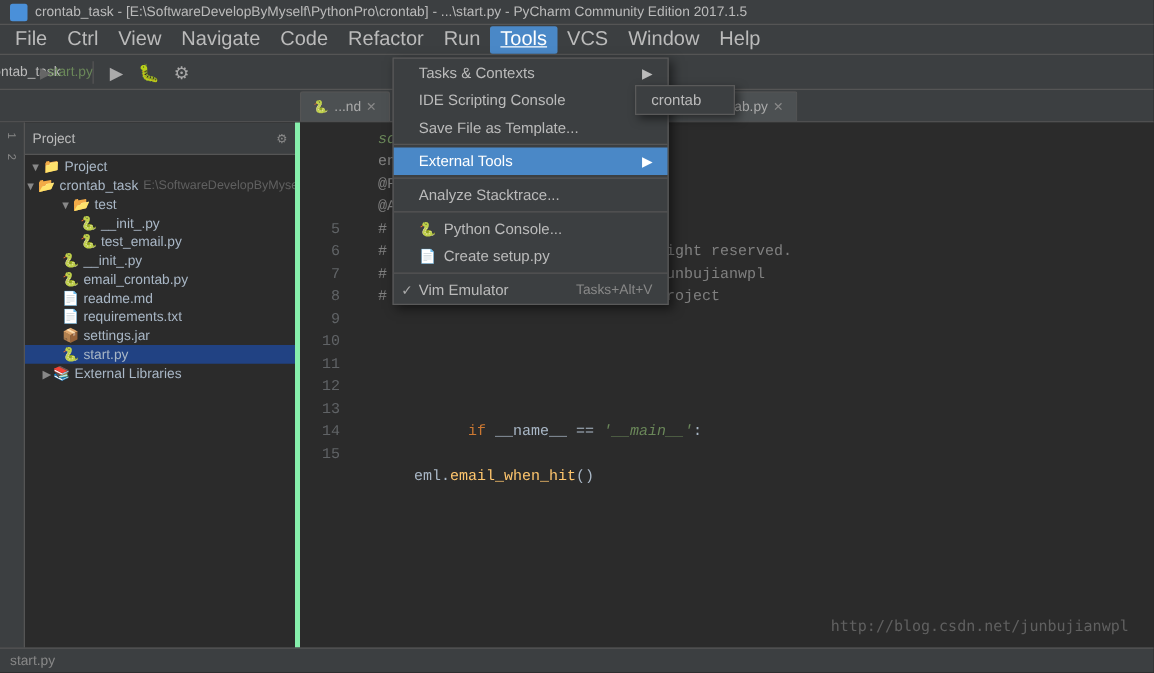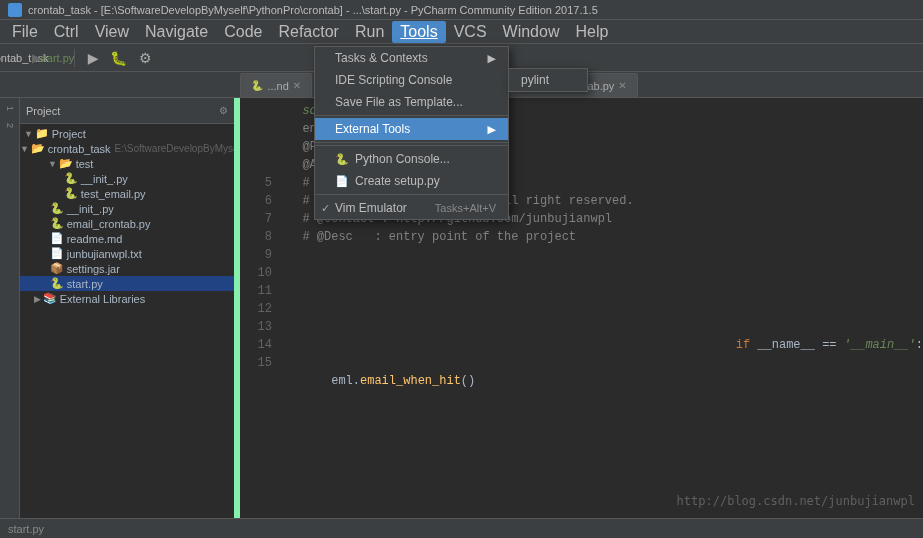--- a/index.html
+++ b/index.html
@@ -126,21 +126,21 @@
       cursor: pointer;
       writing-mode: vertical-rl;
       text-orientation: mixed;
       padding: 4px 2px;
     }
 
     
     #project-tree {
       width: 220px;
       background: #2b2b2b;
-      border-right: 6px solid #86efac;
+      border-right: 4px solid #86efac;
       overflow: hidden;
       flex-shrink: 0;
     }
     #project-header {
       background: #3c3f41;
       height: 26px;
       display: flex;
       align-items: center;
       padding: 0 6px;
       font-size: 11px;
@@ -200,21 +200,21 @@
     .str { color: #6a8759; font-style: italic; }
     .comment-line { color: #808080; }
     .var { color: #a9b7c6; }
     .fn { color: #ffc66d; }
 
     
     #tools-menu {
       position: absolute;
       top: 46px;
       left: 314px;
-      width: 195px;
+      width: 221px;
       background: #3c3f41;
       border: 1px solid #5a5a5a;
       box-shadow: 3px 3px 8px rgba(0,0,0,0.5);
       pointer-events: all;
       z-index: 200;
     }
     .menu-row {
       display: flex;
       align-items: center;
       padding: 4px 12px 4px 20px;
@@ -279,21 +279,21 @@
       background: #3c3f41;
       border-top: 1px solid #555;
       display: flex;
       align-items: center;
       padding: 0 8px;
       font-size: 11px;
       color: #888;
     }
     .blog-url {
       position: absolute;
-      right: 8px;
+      right: 20px;
       bottom: 28px;
       color: #606060;
       font-family: 'Consolas', monospace;
       font-size: 12px;
     }
   </style>
 </head>
 <body>
 
 <div id="title-bar">
@@ -406,21 +406,21 @@
         <span>email_crontab.py</span>
       </div>
       <div class="tree-item">
         <span class="indent" style="width:30px;"></span>
         <span class="file-icon md-icon">📄</span>
         <span>readme.md</span>
       </div>
       <div class="tree-item">
         <span class="indent" style="width:30px;"></span>
         <span class="file-icon">📄</span>
-        <span>junbujianwpl.txt</span>
+        <span>requirements.txt</span>
       </div>
       <div class="tree-item">
         <span class="indent" style="width:30px;"></span>
         <span class="file-icon jar-icon">📦</span>
         <span>settings.jar</span>
       </div>
       <div class="tree-item selected">
         <span class="indent" style="width:30px;"></span>
         <span class="file-icon py-icon">🐍</span>
         <span>start.py</span>
@@ -458,21 +458,21 @@
         <div class="code-line"><span class="comment-line">  encoding : utf-8</span></div>
         <div class="code-line"><span class="comment-line">  @File    : start.py</span></div>
         <div class="code-line"><span class="comment-line">  @Author  : AllenWoo</span></div>
         <div class="code-line"><span class="comment-line">  # @Date   : 2018/2/15 17:45</span></div>
         <div class="code-line"><span class="comment-line">  # @license : Copyright(C), all right reserved.</span></div>
         <div class="code-line"><span class="comment-line">  # @Contact : http://github.com/junbujianwpl</span></div>
         <div class="code-line"><span class="comment-line">  # @Desc   : entry point of the project</span></div>
         <div class="code-line">&nbsp;</div>
         <div class="code-line">&nbsp;</div>
         <div class="code-line">&nbsp;</div>
-        <div class="code-line" style="position:relative;text-align:right;">
+        <div class="code-line" style="position:relative;">
           
           <span class="kw2">  if</span><span class="var"> __name__ </span><span style="color:#a9b7c6;">==</span><span class="str"> '__main__'</span><span class="var">:</span>
         </div>
         <div class="code-line"><span class="var">      eml.</span><span class="fn">email_when_hit</span><span class="var">()</span></div>
         <div class="code-line">&nbsp;</div>
       </div>
     </div>
     <div class="blog-url">http://blog.csdn.net/junbujianwpl</div>
   </div>
 </div>
@@ -487,38 +487,41 @@
   </div>
   <div class="menu-row">
     <span>Save File as Template...</span>
   </div>
   <div class="menu-sep"></div>
   <div class="menu-row highlighted">
     <span>External Tools</span>
     <span class="arrow">▶</span>
   </div>
   <div class="menu-sep"></div>
+  <div class="menu-row">
+    <span>Analyze Stacktrace...</span>
+  </div>
   <div class="menu-sep"></div>
   <div class="menu-row">
     <span class="menu-row-icon" style="color:#4a90d9;">🐍</span>
     <span>Python Console...</span>
   </div>
   <div class="menu-row">
     <span class="menu-row-icon">📄</span>
     <span>Create setup.py</span>
   </div>
   <div class="menu-sep"></div>
   <div class="menu-row">
     <span class="check">✓</span>
     <span>Vim Emulator</span>
     <span class="shortcut">Tasks+Alt+V</span>
   </div>
 </div>
 
 <div id="external-submenu">
   <div class="sub-menu-row">
-    <span>pylint</span>
+    <span>crontab</span>
   </div>
 </div>
 
 <div id="bottom-bar">
   <span>start.py</span>
 </div>
 
 </body></html>

